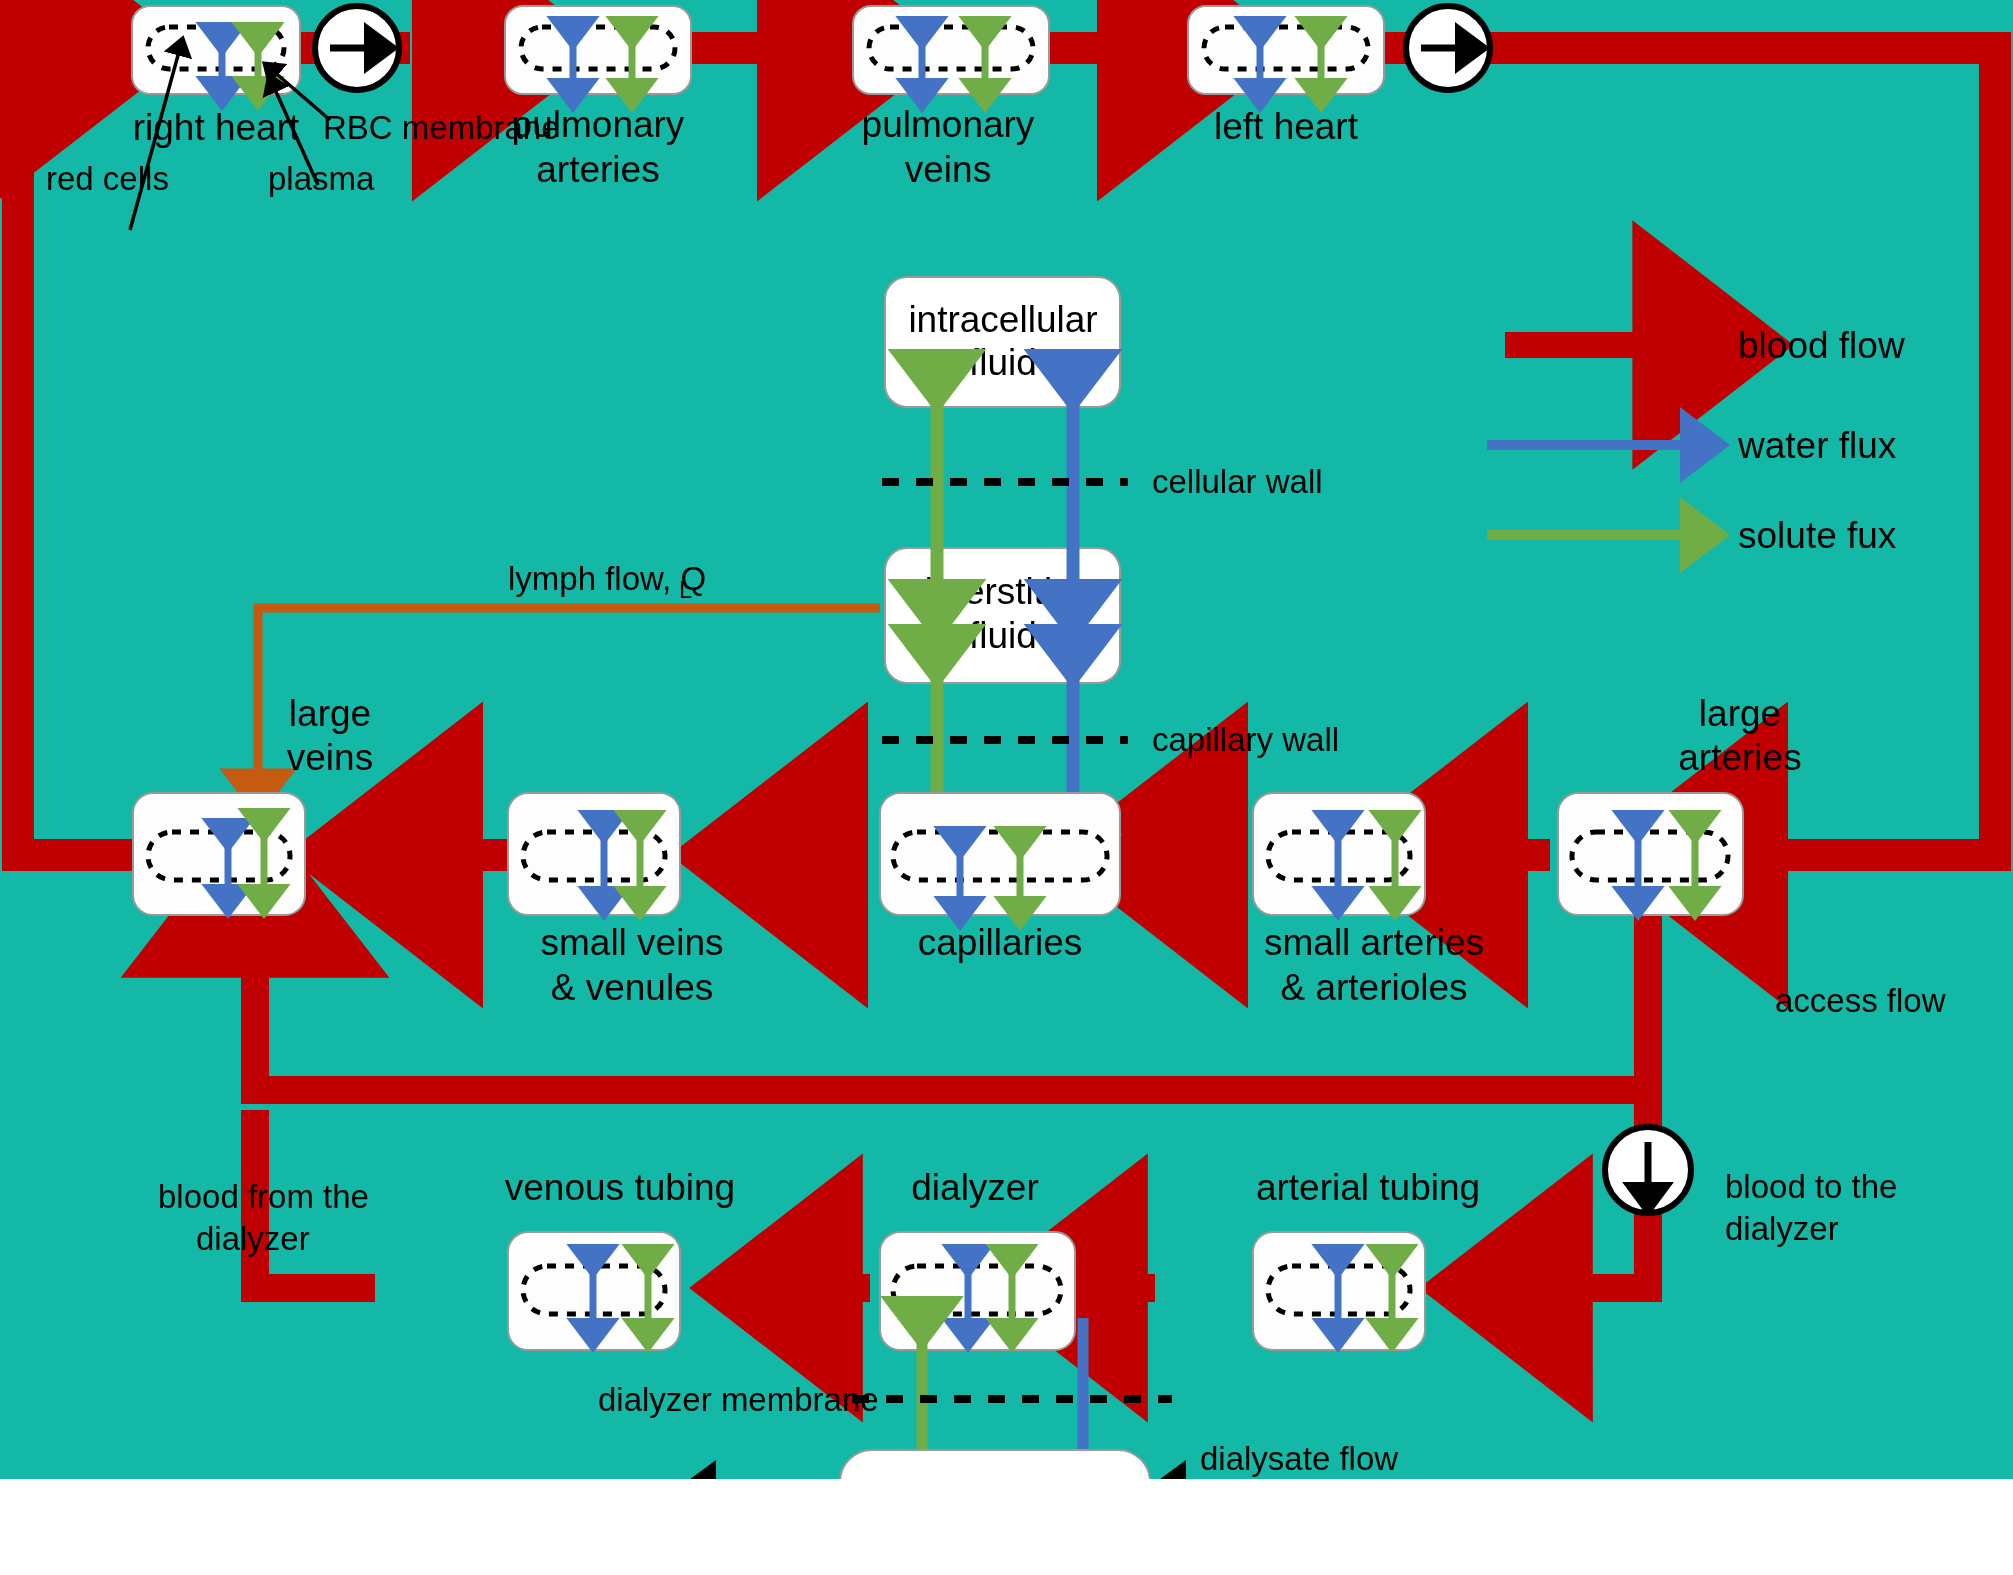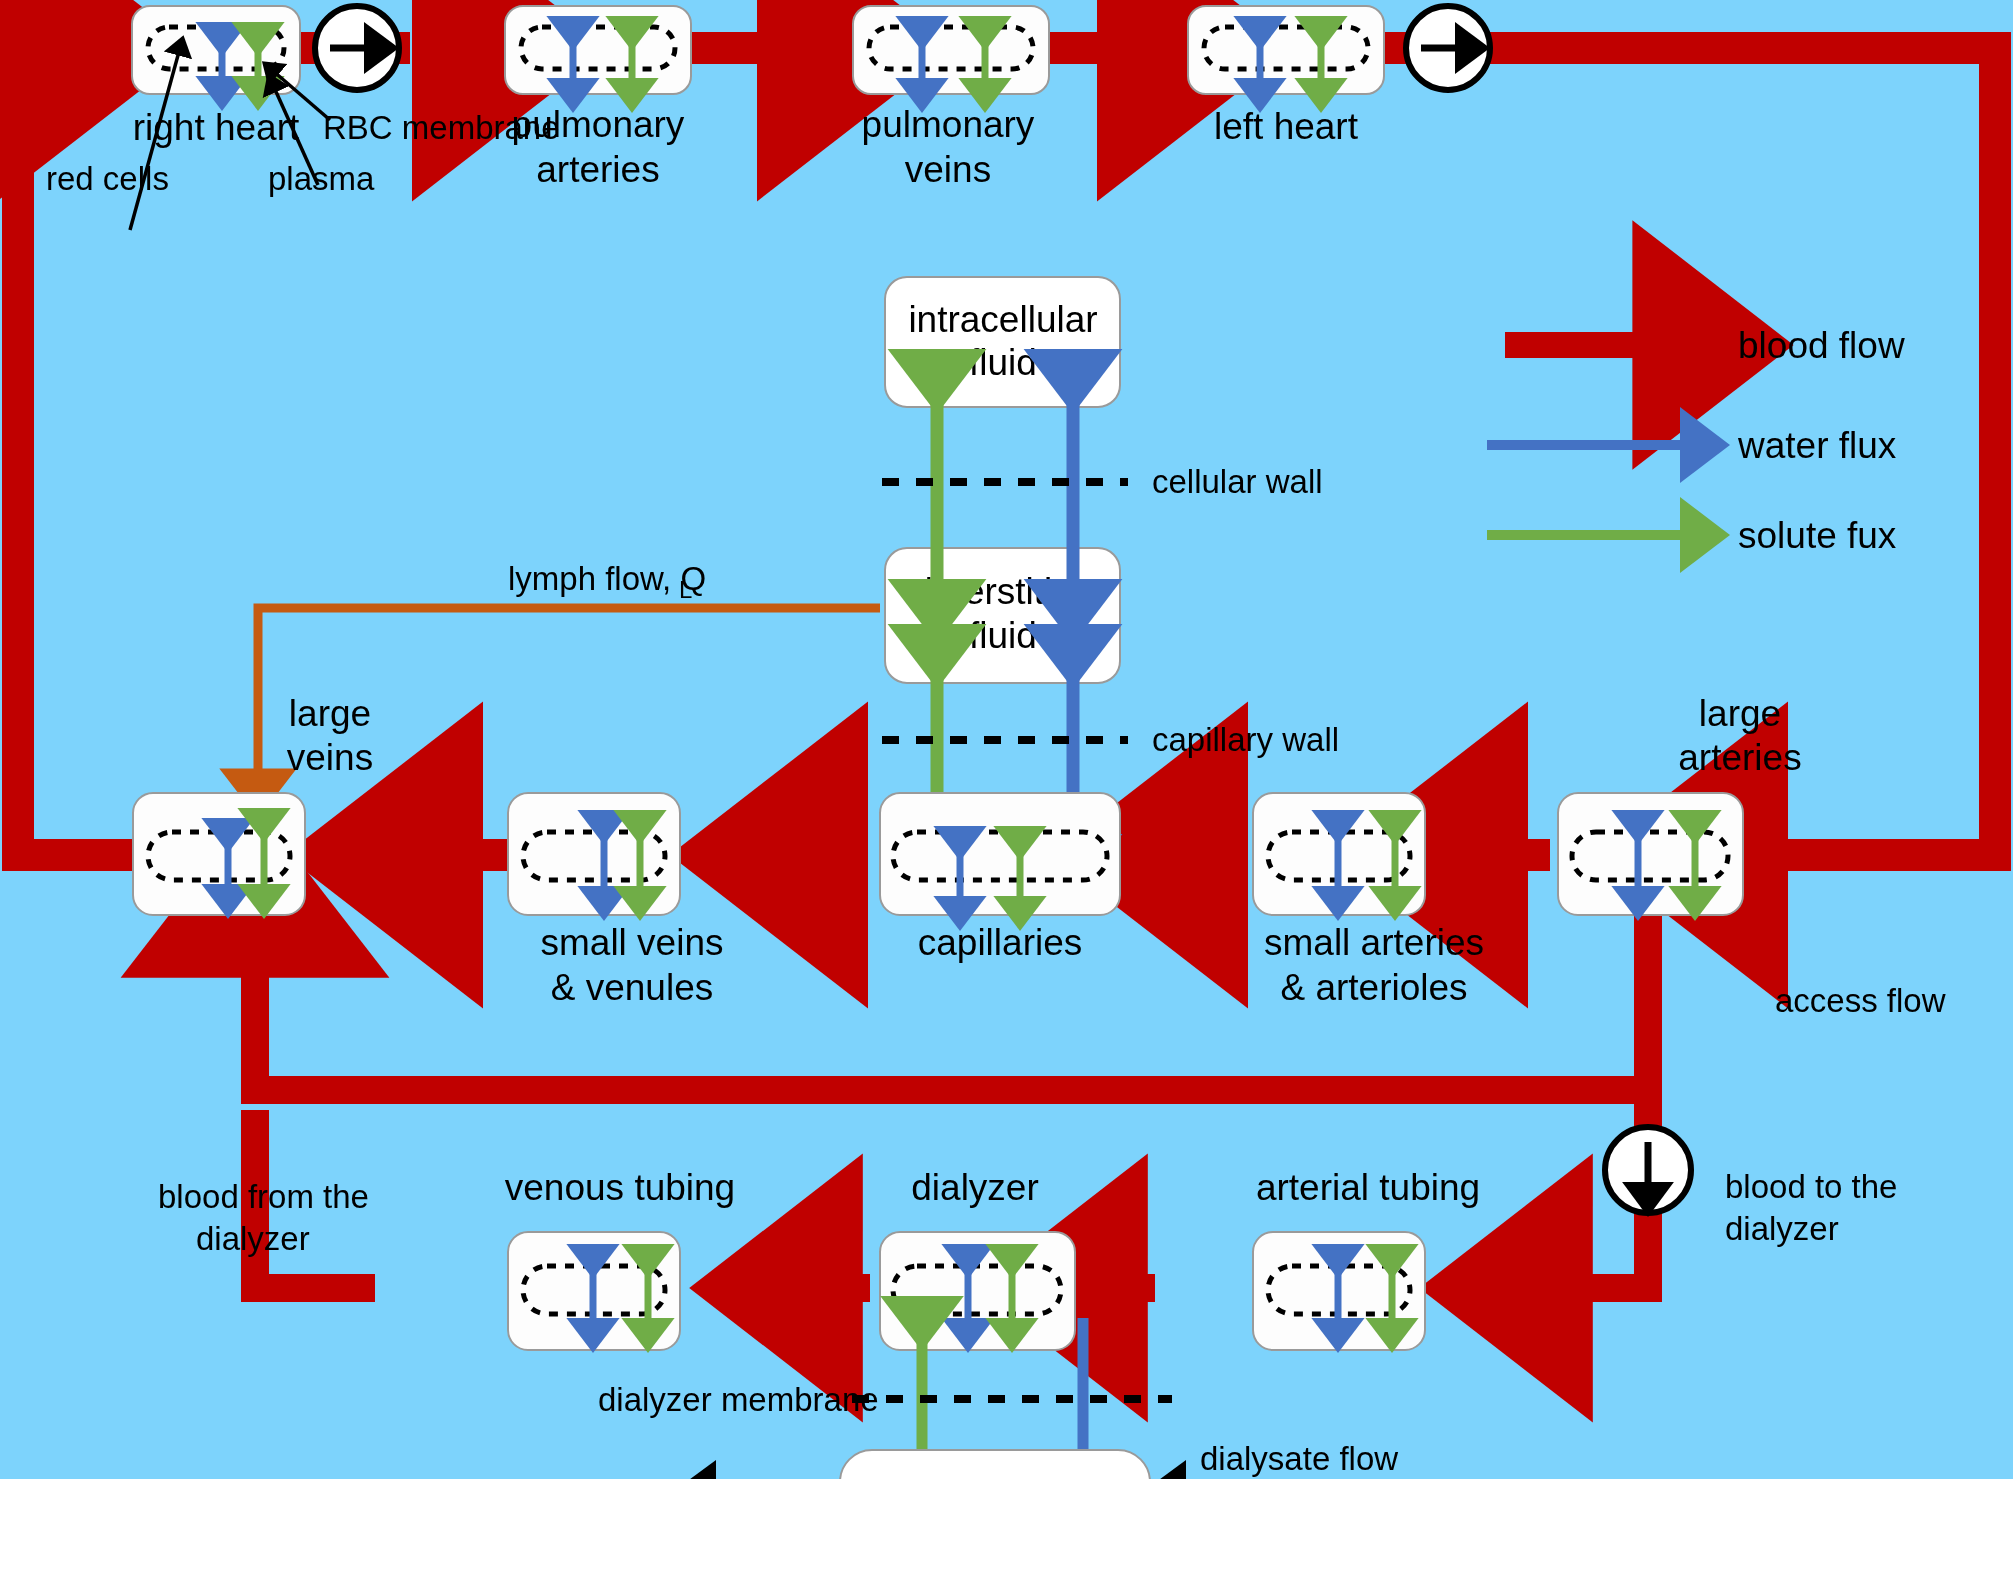--- a/index.html
+++ b/index.html
@@ -4,21 +4,21 @@
 <style>
   html, body {
     margin: 0;
     padding: 0;
     background: #ffffff;
   }
   #stage {
     position: relative;
     width: 2013px;
     height: 1479px;
-    background: #7dd3fc;
+    background: #14b8a6;
     font-family: "Liberation Sans", sans-serif;
     overflow: hidden;
   }
   svg.canvas {
     position: absolute;
     left: 0; top: 0;
     width: 2013px;
     height: 1575px;
   }
   text {

